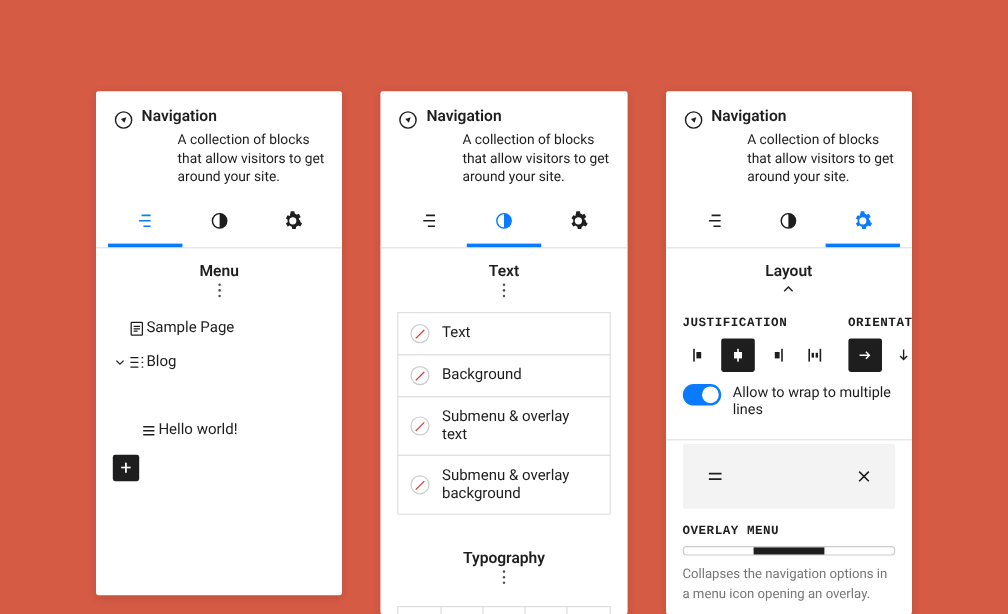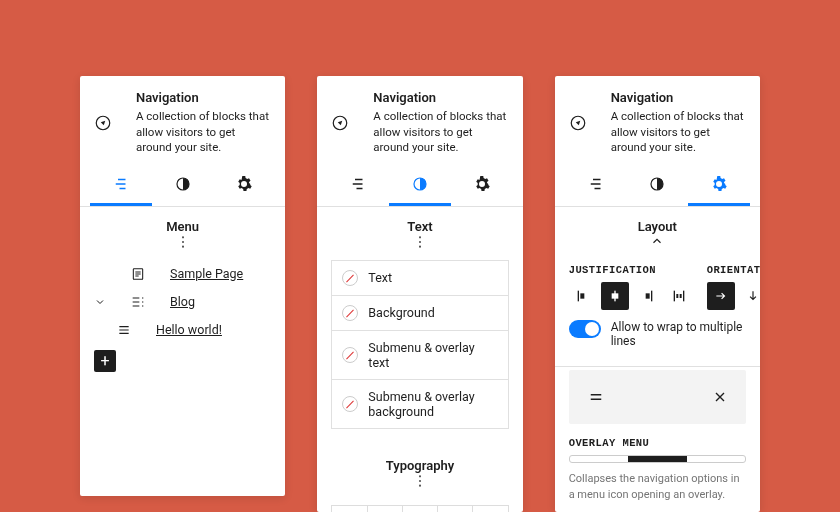--- a/index.html
+++ b/index.html
@@ -25,28 +25,28 @@
     box-shadow: 0 2px 8px rgba(0,0,0,0.12);
     display: flex;
     flex-direction: column;
     overflow: hidden;
   }
   .block-head {
     padding: 14px 14px 10px 14px;
   }
   .block-head-top {
     display: flex;
-    align-items: center;
-    gap: 24px;
+    align-items: flex-start;
+    gap: 6px;
   }
   .compass {
     width: 18px; height: 18px; flex: 0 0 18px; margin-top: 1px;
   }
   .block-title { font-weight: 600; font-size: 13px; }
-  .block-desc  { font-size: 11.5px; color: #1e1e1e; line-height: 1.35; margin-top: 4px; }
+  .block-desc  { font-size: 11.5px; color: #1e1e1e; line-height: 1.35; margin-top: 4px; margin-left: 30px; }
 
   .tabbar {
     display: flex;
     border-bottom: 1px solid #e0e0e0;
     padding: 0 10px;
   }
   .tab {
     flex: 1;
     height: 40px;
     display: flex;
@@ -67,28 +67,27 @@
     flex-direction: column;
   }
   .section-title { font-weight: 600; font-size: 13px; }
   .kebab { width: 16px; height: 16px; color: #555; cursor:pointer; }
   .chev  { width: 14px; height: 14px; }
 
   .tree {
     padding: 0 14px 14px 14px;
   }
   .tree-item {
-    display: flex; align-items: center; gap: 24px;
+    display: flex; align-items: center; gap: 0;
     padding: 6px 2px;
     font-size: 12.5px;
     cursor: pointer;
-    text-decoration: underline;
   }
   .tree-item.indent1 { padding-left: 0; }
-  .tree-item.indent3 { padding-left: 22px; }
+  .tree-item.indent3 { padding-left: 22px; margin-top: 29px; }
   .plus {
     width: 22px; height: 22px; background:#1e1e1e; color:#fff;
     display:flex; align-items:center; justify-content:center;
     border-radius:2px; margin: 6px 0 0 0; font-size: 16px; line-height:1;
     cursor:pointer;
   }
 
   .color-list { padding: 0 14px 10px 14px; }
   .color-row {
     display:flex; align-items:center; gap:10px;

